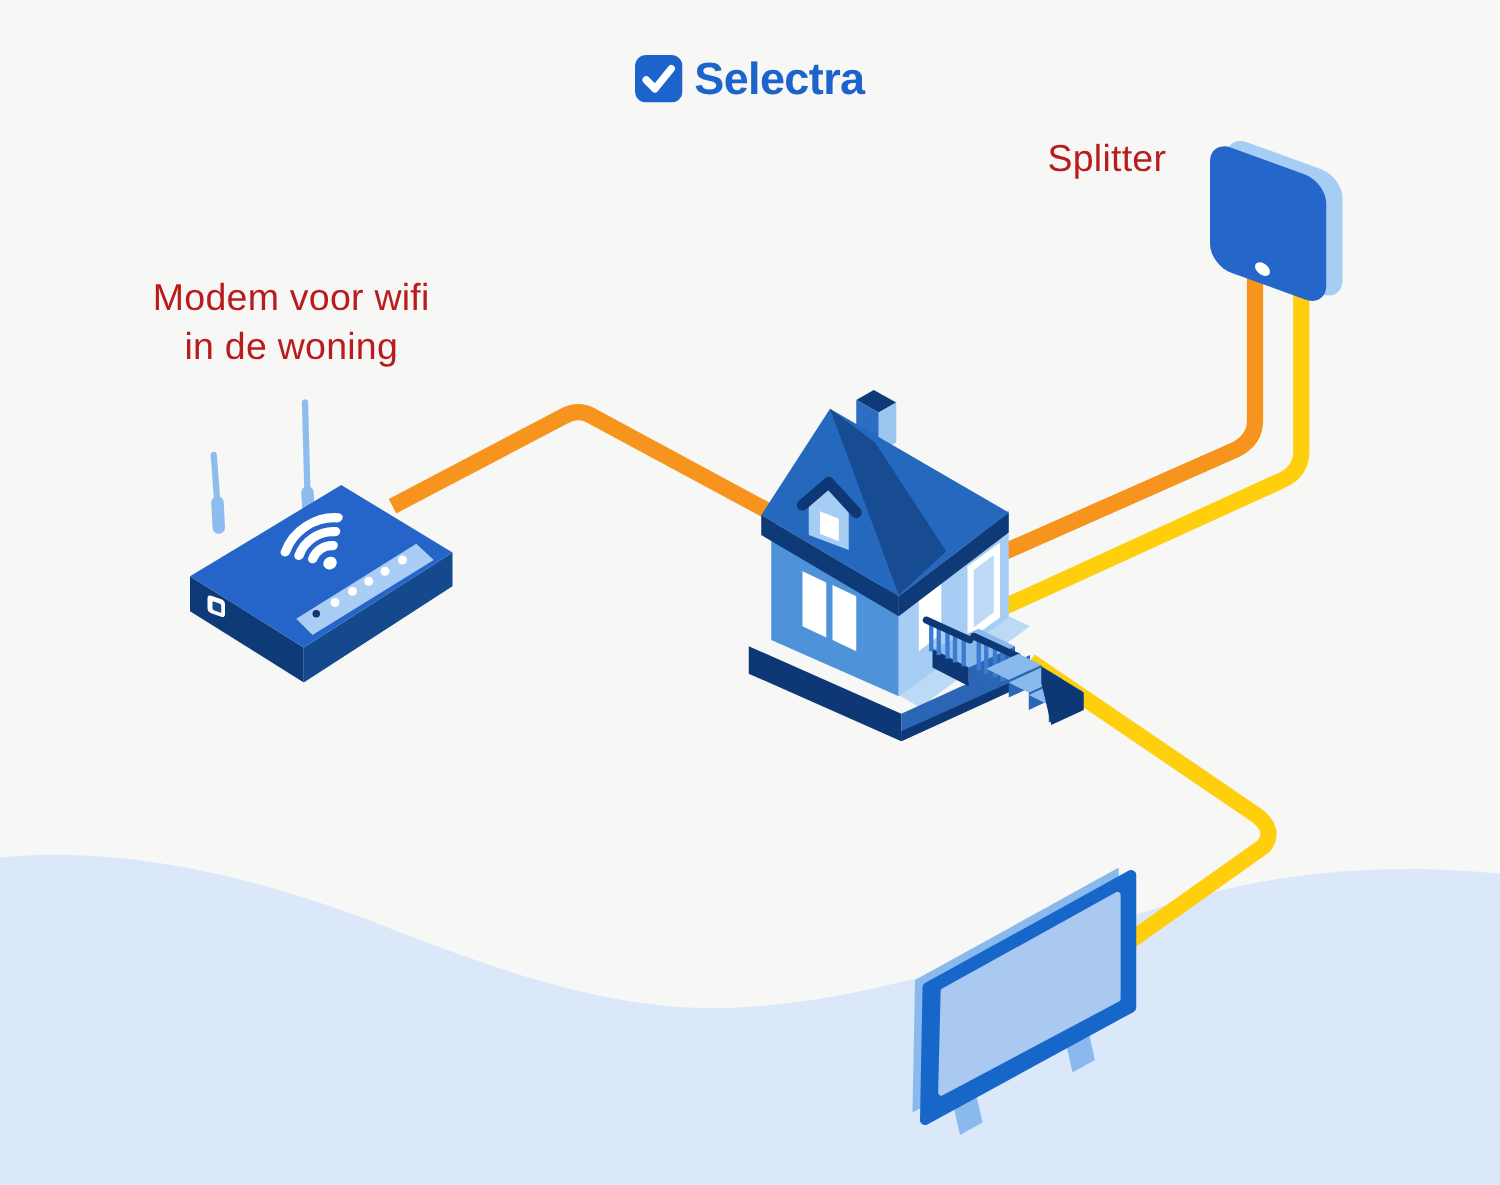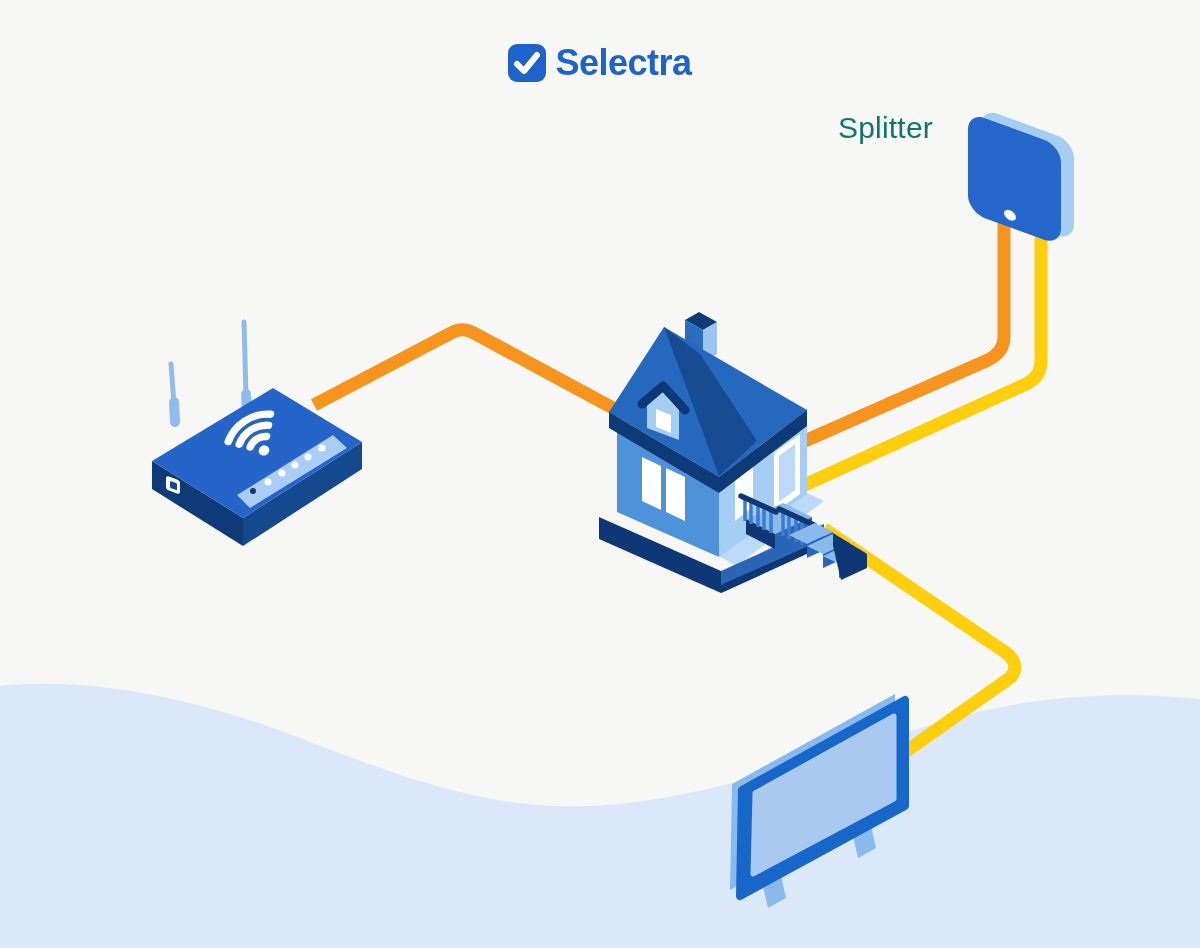--- a/index.html
+++ b/index.html
@@ -4,21 +4,21 @@
 <style>
   html,body{margin:0;padding:0;}
   body{
     width:1200px;height:948px;position:relative;overflow:hidden;
     background:#f7f8f6;
     font-family:"Liberation Sans", sans-serif;
   }
   .stage{position:absolute;inset:0;width:1200px;height:924px;padding-left:39px;}
   svg.scene{position:absolute;left:0;top:0;}
   .label{
-    position:absolute;color:#0f766e;font-size:30px;line-height:39px;
+    position:absolute;color:#b91c1c;font-size:30px;line-height:39px;
     letter-spacing:0.2px;white-space:nowrap;
   }
   .label.center{text-align:center;}
   .logo{
     position:absolute;top:44px;left:0;width:1200px;
     display:flex;justify-content:center;align-items:center;gap:9px;
   }
   .logo-box{width:38px;height:38px;flex:0 0 auto;display:block;}
   .logo-text{
     color:#1d63cc;font-size:36px;font-weight:bold;letter-spacing:-0.5px;
@@ -177,17 +177,21 @@
 </svg>
 
 <div class="logo">
   <svg class="logo-box" viewBox="0 0 38 38">
     <rect x="0" y="0" width="38" height="38" rx="9" fill="#1d63cc"></rect>
     <polyline points="9,20 16,27 29,11" fill="none" stroke="#ffffff" stroke-width="6" stroke-linecap="round" stroke-linejoin="round"></polyline>
   </svg>
   <span class="logo-text">Selectra</span>
 </div>
 
+<div class="label center" style="left:83px;top:219px;width:300px;">
+  <div>Modem voor wifi</div>
+  <div>in de woning</div>
+</div>
 
 <div class="label" style="left:838px;top:108px;">Splitter</div>
 
 
 </div>
 
 </body></html>

